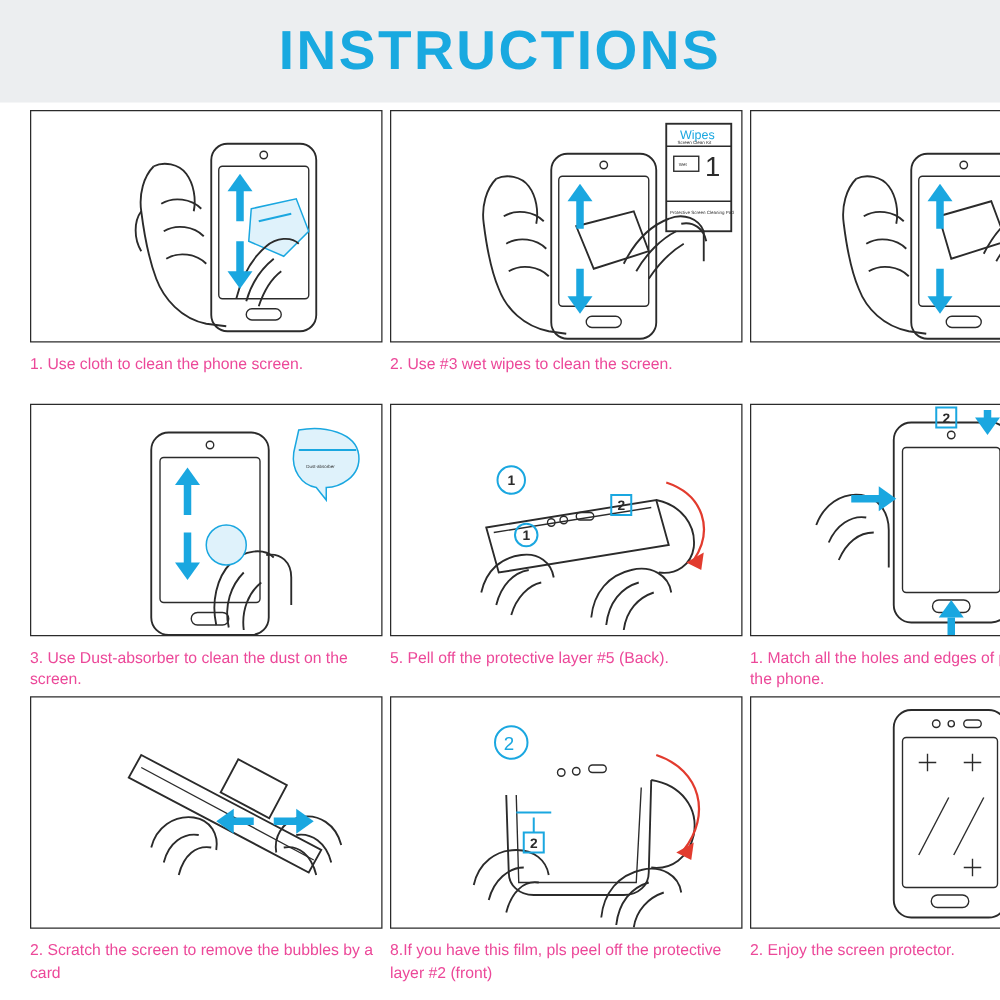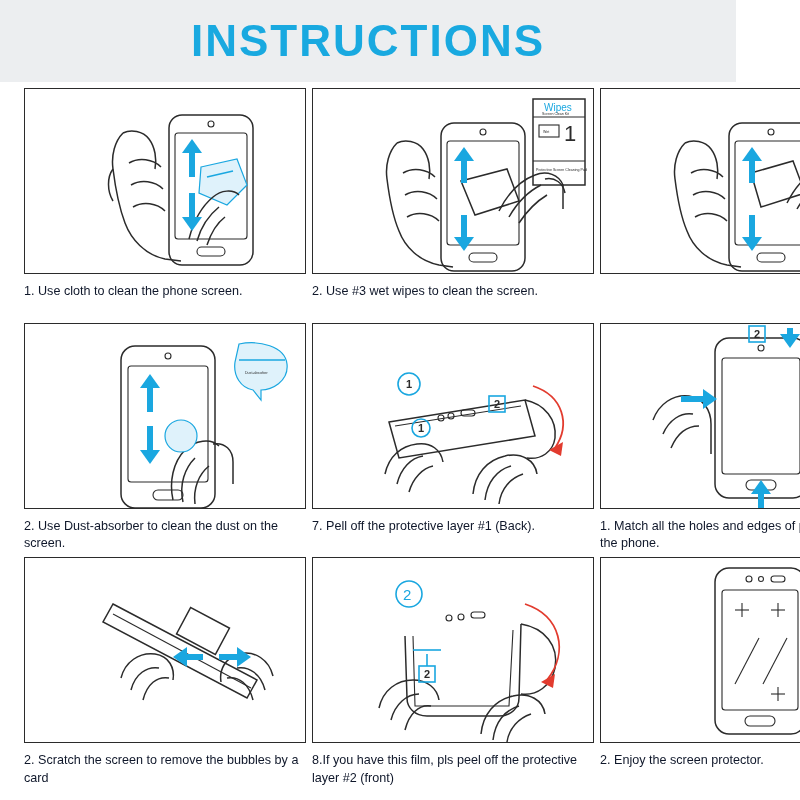--- a/index.html
+++ b/index.html
@@ -6,21 +6,21 @@
   body {
     width:800px; height:800px;
     background:#ffffff;
     font-family:"Liberation Sans", sans-serif;
     overflow:hidden;
   }
   .sheet { position:relative; width:800px; height:800px; background:#fff; }
 
   
   .header {
-    position:absolute; left:0; top:0; width:736px; height:82px;
+    position:absolute; left:0; top:0; width:800px; height:82px;
     background:#eceef0;
     display:flex; align-items:center; justify-content:center;
   }
   .header-title {
     font-size:44px; font-weight:bold; letter-spacing:2px;
     color:#19a9e0;
     font-family:"Liberation Sans", sans-serif;
   }
 
   
@@ -38,21 +38,21 @@
     border:1px solid #2b2b2b;
     box-sizing:border-box;
     background:#fff;
     overflow:hidden;
     padding-left:36px;
   }
   .caption {
     margin-top:9px;
     font-size:12.6px;
     line-height:1.38;
-    color:#0f172a;
+    color:#ec4899;
   }
 
   
   svg { display:block; }
   .ln { stroke:#2b2b2b; fill:none; stroke-width:1.5; }
   .ln-thin { stroke:#2b2b2b; fill:none; stroke-width:1.1; }
   .arrow { fill:#1aa7e0; }
   .cy { stroke:#1aa7e0; fill:none; stroke-width:1.6; }
   .red { stroke:#e23b2e; fill:none; stroke-width:1.8; }
   .cy-fill { fill:#dff2fb; stroke:#1aa7e0; stroke-width:1.2; }
@@ -239,21 +239,21 @@
             <polygon class="arrow" points="89,140 99,126 79,126"></polygon>
           </g>
 
           <g>
             <path class="cy-fill" d="M178 20 C198 16 224 22 226 40 C228 58 210 66 200 66 L200 76 L192 66 C180 64 172 52 174 38 Z"></path>
             <line class="cy" x1="178" y1="36" x2="224" y2="36"></line>
             <text class="tiny" x="184" y="50" font-size="5">Dust-absorber</text>
           </g>
         </svg>
       </div>
-      <div class="caption">2. Use Dust-absorber to clean the dust on the screen.</div>
+      <div class="caption">3. Use Dust-absorber to clean the dust on the screen.</div>
     </div>
 
     <div class="cell">
       <div class="panel">
         <svg width="244" height="186" viewBox="0 0 244 186">
 
           <g>
             <path class="ln" d="M40 98 L176 76 L186 112 L50 134 Z"></path>
             <path class="ln-thin" d="M46 102 L172 82"></path>
             <circle class="ln-thin" cx="92" cy="94" r="3"></circle>
@@ -282,21 +282,21 @@
           <g>
             <circle class="cy" cx="60" cy="60" r="11"></circle>
             <text class="lbl-num" x="57" y="64" fill="#1aa7e0">1</text>
             <circle class="cy" cx="72" cy="104" r="9"></circle>
             <text class="lbl-num" x="69" y="108" fill="#1aa7e0">1</text>
             <rect class="cy" x="140" y="72" width="16" height="16"></rect>
             <text class="lbl-num" x="145" y="84" fill="#1aa7e0">2</text>
           </g>
         </svg>
       </div>
-      <div class="caption">7. Pell off the protective layer #1 (Back).</div>
+      <div class="caption">5. Pell off the protective layer #5 (Back).</div>
     </div>
 
     <div class="cell">
       <div class="panel">
         <svg width="244" height="186" viewBox="0 0 244 186">
           <g>
             <rect class="ln" x="78" y="14" width="92" height="160" rx="14"></rect>
             <rect class="ln-thin" x="85" y="34" width="78" height="116" rx="3"></rect>
             <circle class="ln-thin" cx="124" cy="24" r="3"></circle>
             <rect class="ln-thin" x="109" y="156" width="30" height="10" rx="5"></rect>

